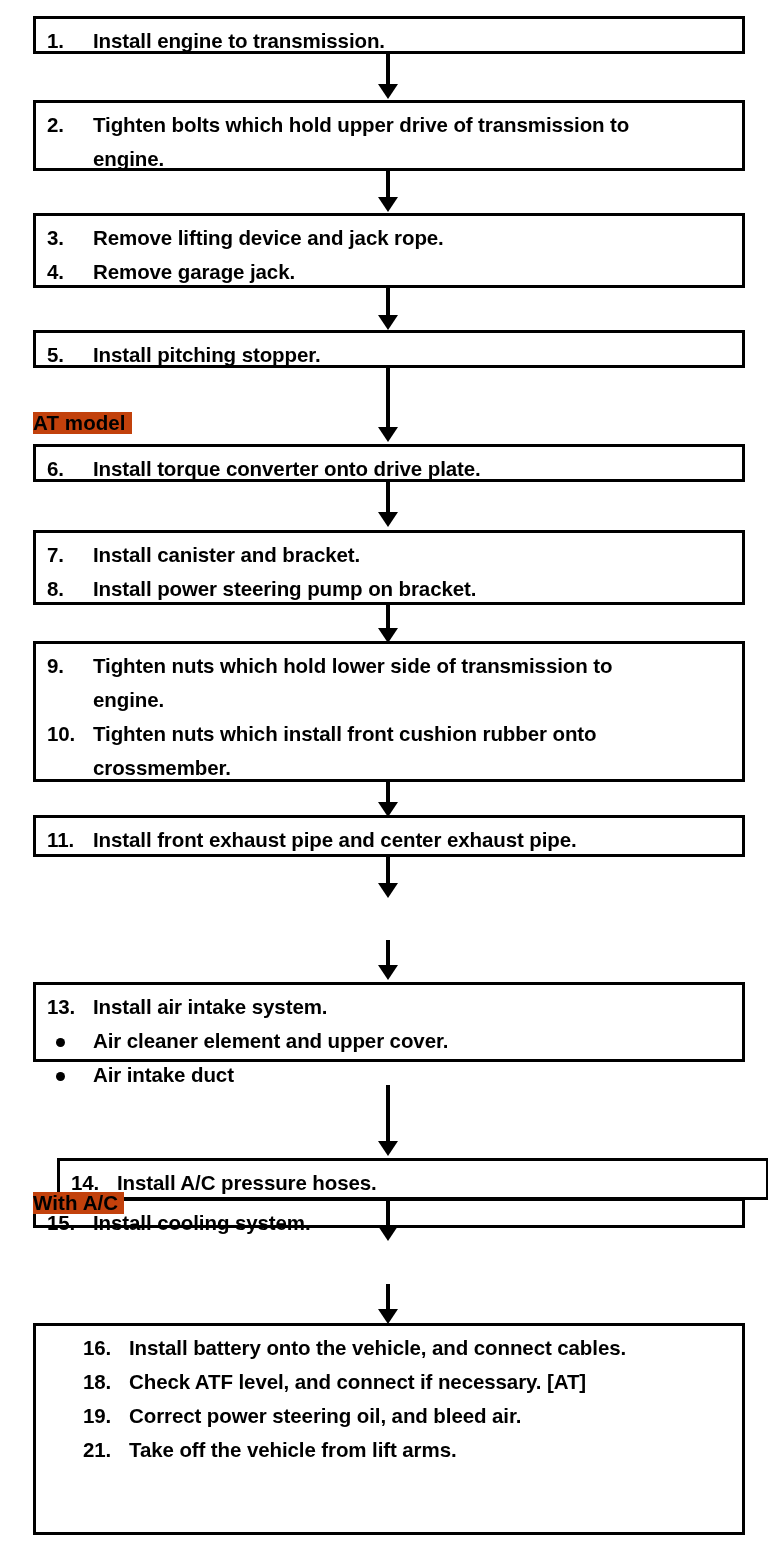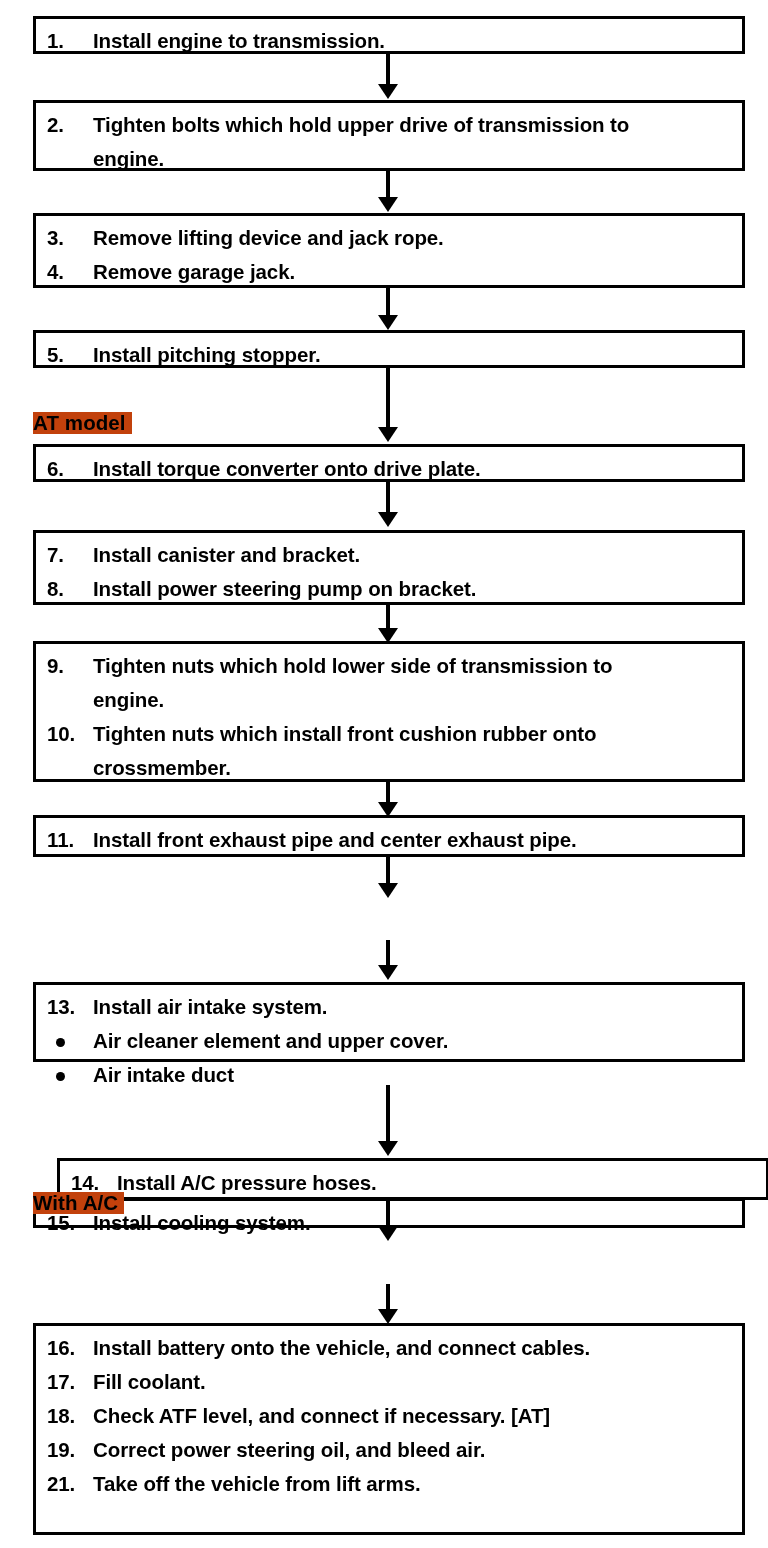--- a/index.html
+++ b/index.html
@@ -261,30 +261,26 @@
   <div class="step-box" style="top:1198px; height:30px;">
     <span class="num-item wide">
       <span class="num">15.</span>
       <span class="txt">Install cooling system.</span>
     </span>
   </div>
 
   <div class="connector" style="top:1284px; height:28px;"></div>
   <div class="arrowhead" style="top:1309px;"></div>
 
-  <div class="step-box" style="top:1323px; height:212px;">
+  <div class="step-box" style="top:1323px; height:212px;padding-left:36px;">
     <span class="num-item wide">
       <span class="num">16.</span>
       <span class="txt">Install battery onto the vehicle, and connect cables.</span>
     </span>
     <span class="num-item wide">
-      <span class="num">17.</span>
-      <span class="txt">Fill coolant.</span>
-    </span>
-    <span class="num-item wide">
       <span class="num">18.</span>
       <span class="txt">Check ATF level, and connect if necessary. [AT]</span>
     </span>
     <span class="num-item wide">
       <span class="num">19.</span>
       <span class="txt">Correct power steering oil, and bleed air.</span>
     </span>
     <span class="num-item wide">
       <span class="num">21.</span>
       <span class="txt">Take off the vehicle from lift arms.</span>

